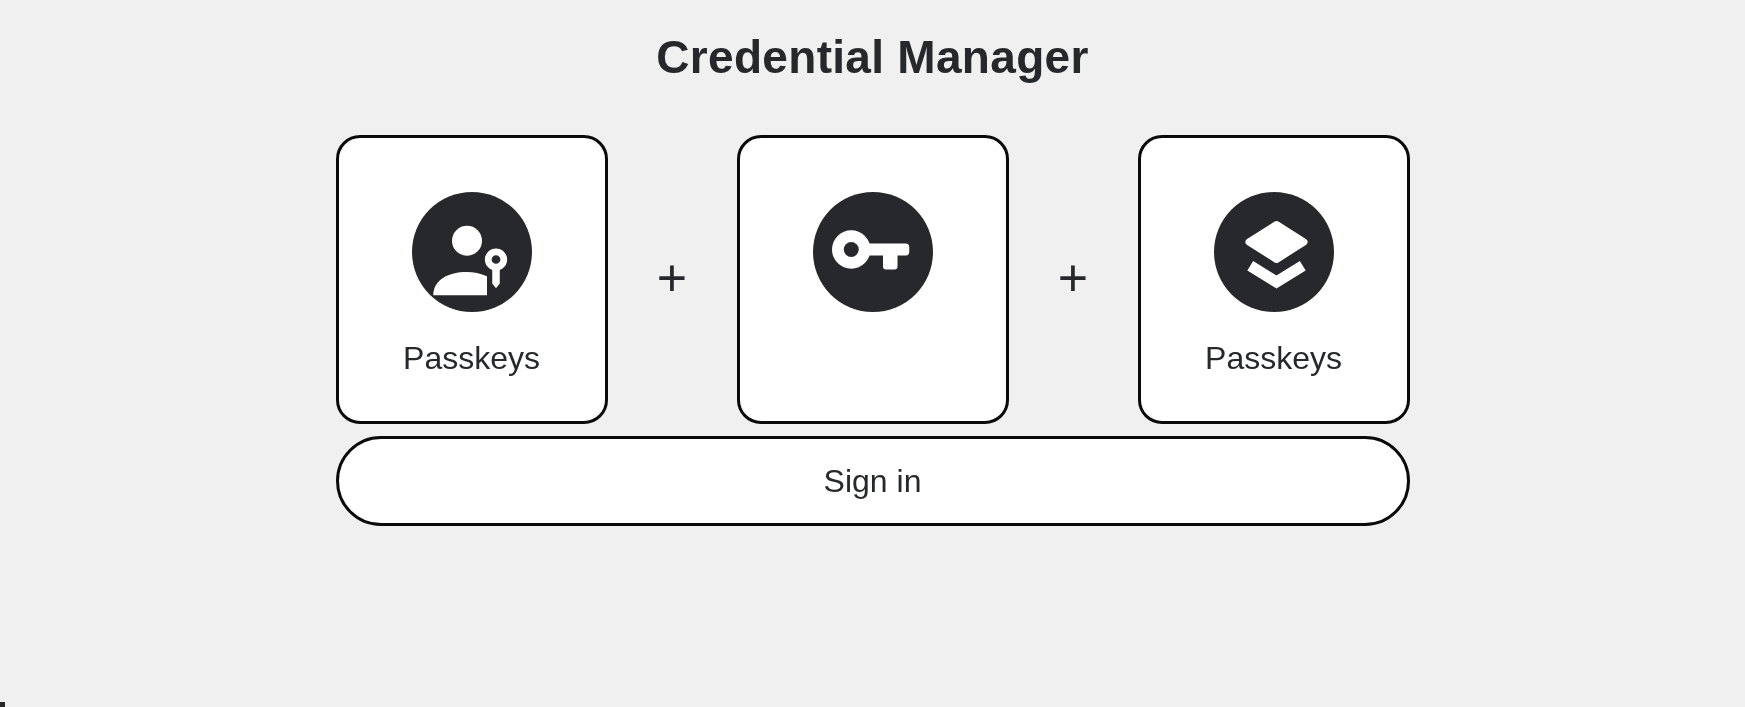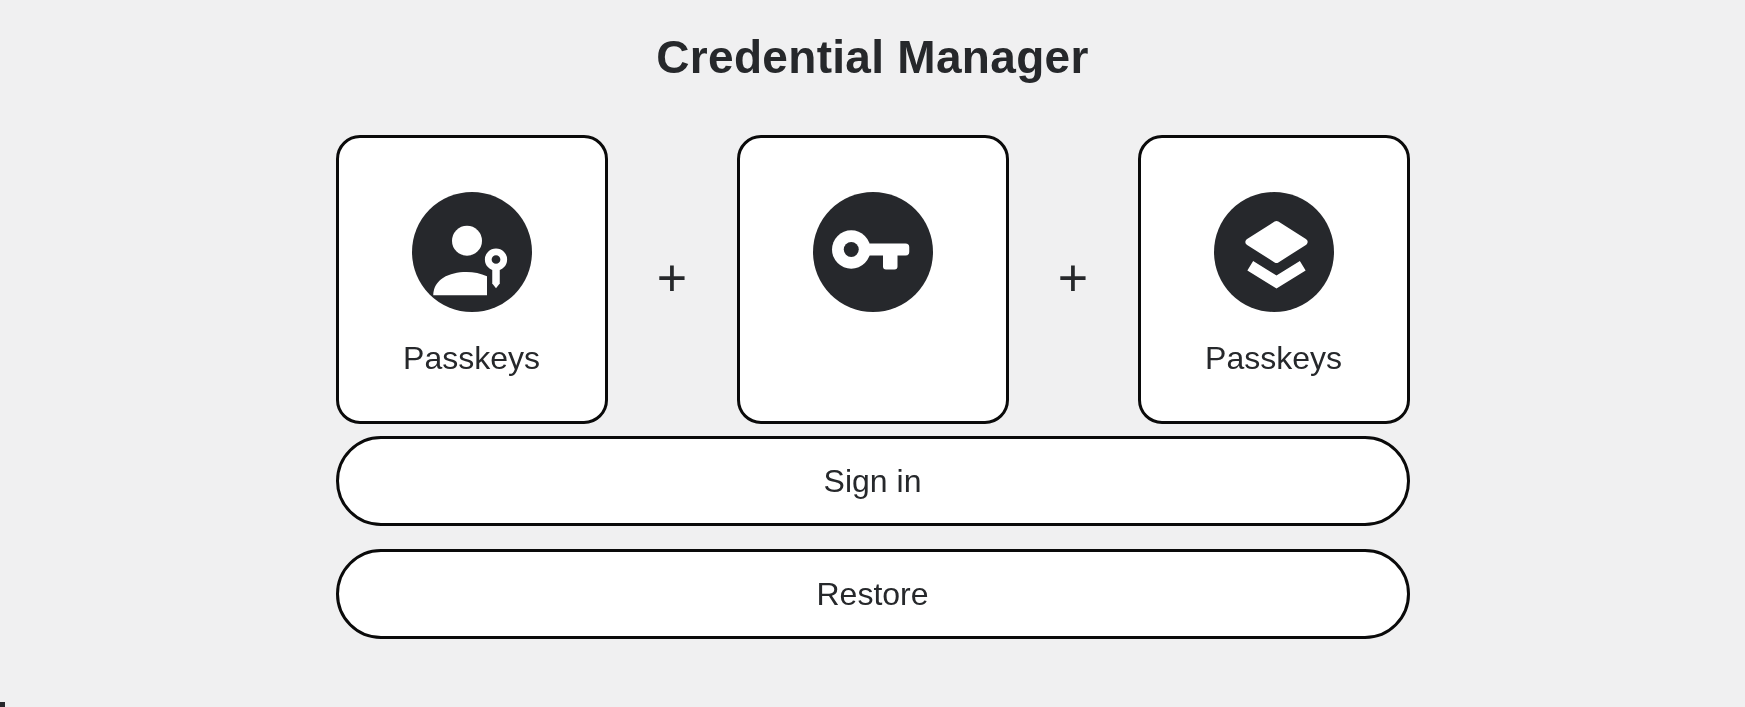--- a/index.html
+++ b/index.html
@@ -144,19 +144,18 @@
             </svg>
           </span>
         </div>
         <div class="card-label">Passkeys</div>
       </div>
 
     </div>
 
     <button type="button" class="pill sign-in">Sign in</button>
 
-    <button type="button" class="pill restore">Restore</button>
 
   </div>
 
   <div class="corner-artifact"></div>
 
 </div>
 
 </body></html>

